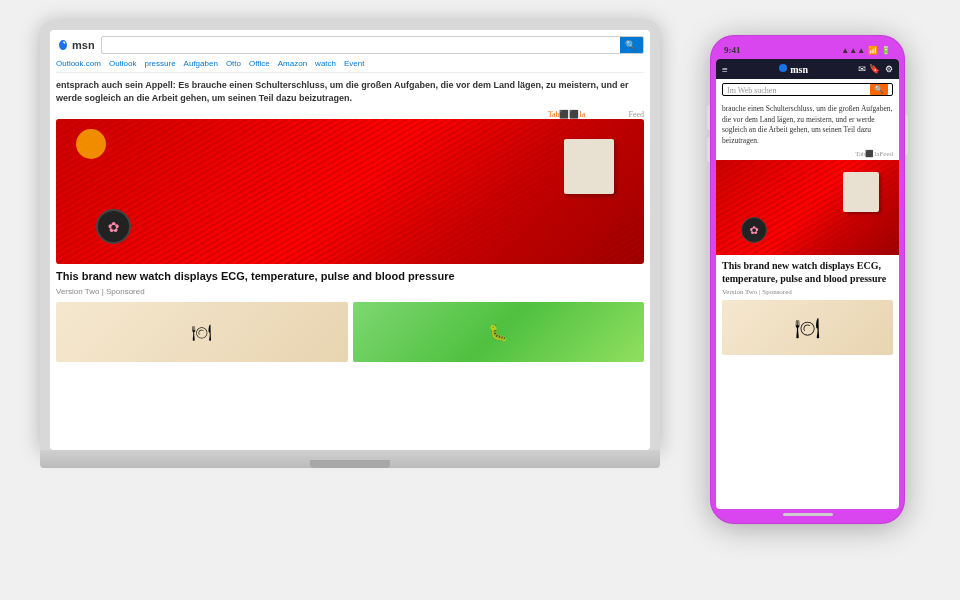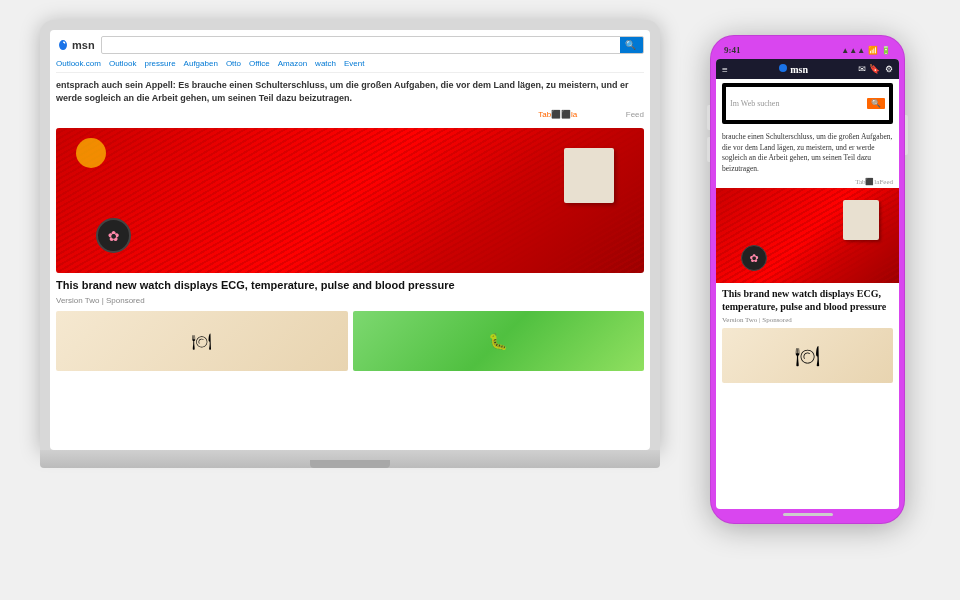--- a/index.html
+++ b/index.html
@@ -132,21 +132,22 @@
       color: #333;
       line-height: 1.4;
       margin-bottom: 6px;
       font-weight: bold;
     }
 
     .taboola-label {
       text-align: right;
       font-size: 8px;
       color: #999;
-      margin-bottom: 9px;
+      margin-bottom: 0;
+      font-family: Liberation Serif, serif;
     }
 
     .taboola-label span {
       color: #f60;
     }
 
     .watch-image {
       width: 100%;
       height: 145px;
       background: linear-gradient(135deg, #c00 0%, #e00 30%, #f00 50%, #cc0000 70%, #900 100%);
@@ -336,23 +337,23 @@
       gap: 4px;
       color: white;
       font-size: 9px;
     }
 
     .phone-search-bar {
       background: #fff;
       margin: 4px 6px;
       border-radius: 2px;
       display: flex;
-      align-items: center;
-      padding: 11px 4px;
-      border: 4px solid #000000;
+      align-items: flex-end;
+      padding: 0 4px;
+      border: 1px solid #000000;
     }
 
     .phone-search-input-text {
       font-size: 8px;
       color: #999;
       flex: 1;
     }
 
     .phone-search-icon {
       background: #f60;

